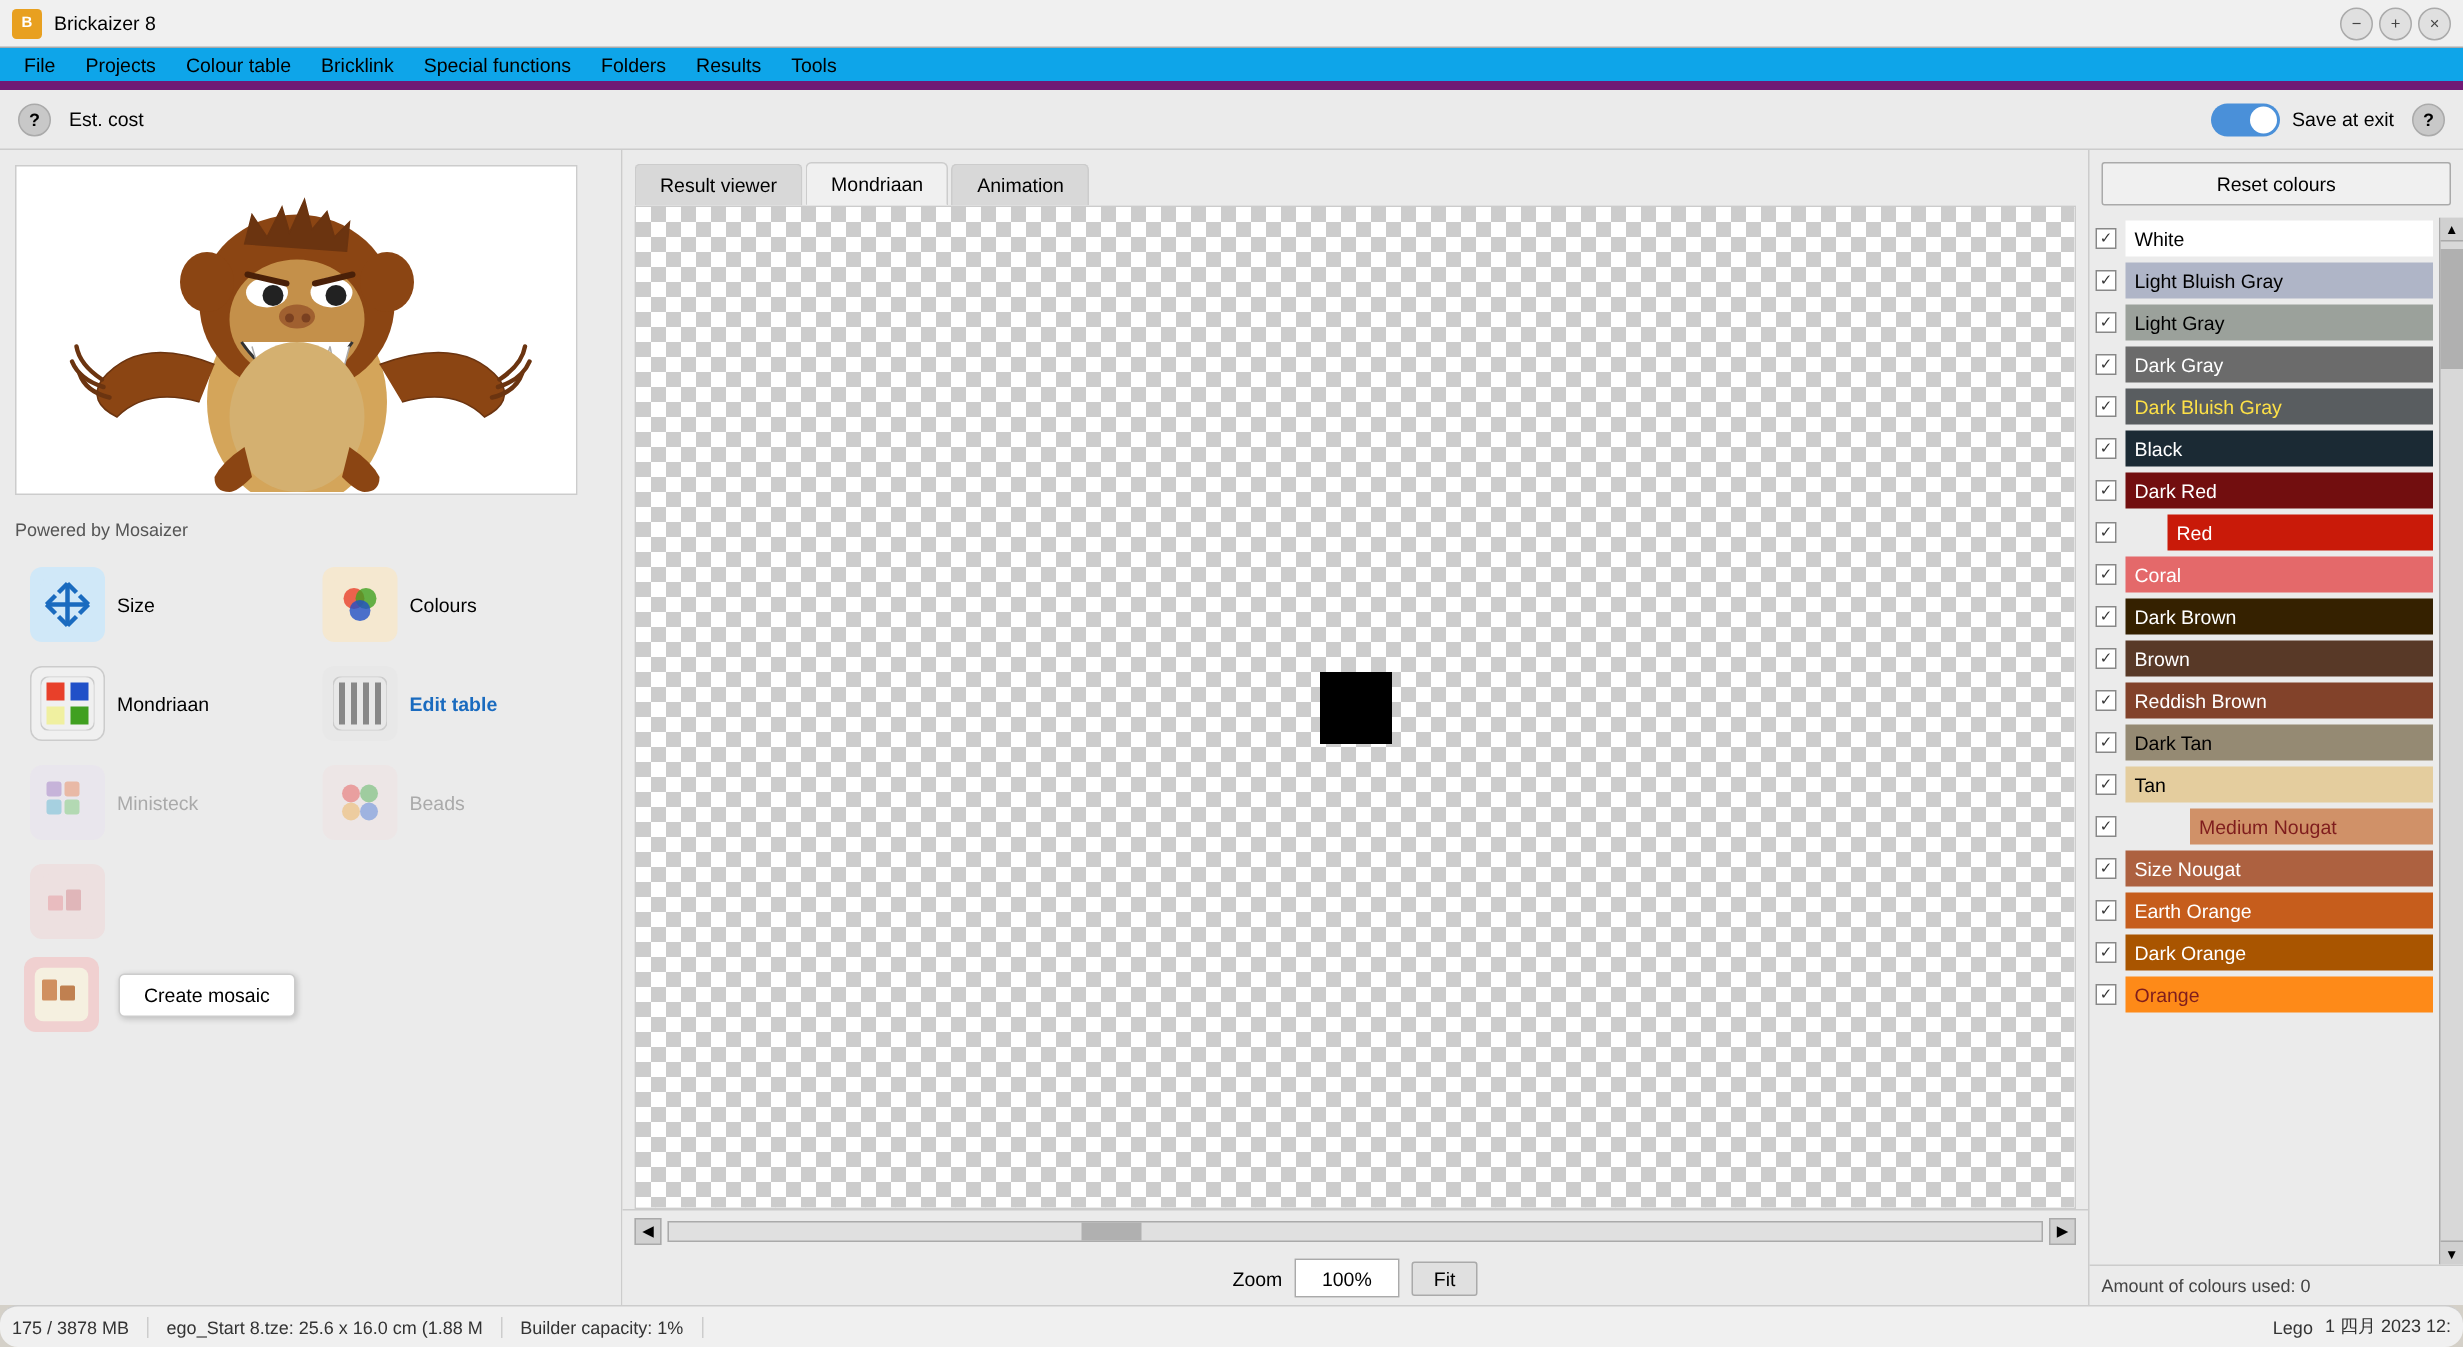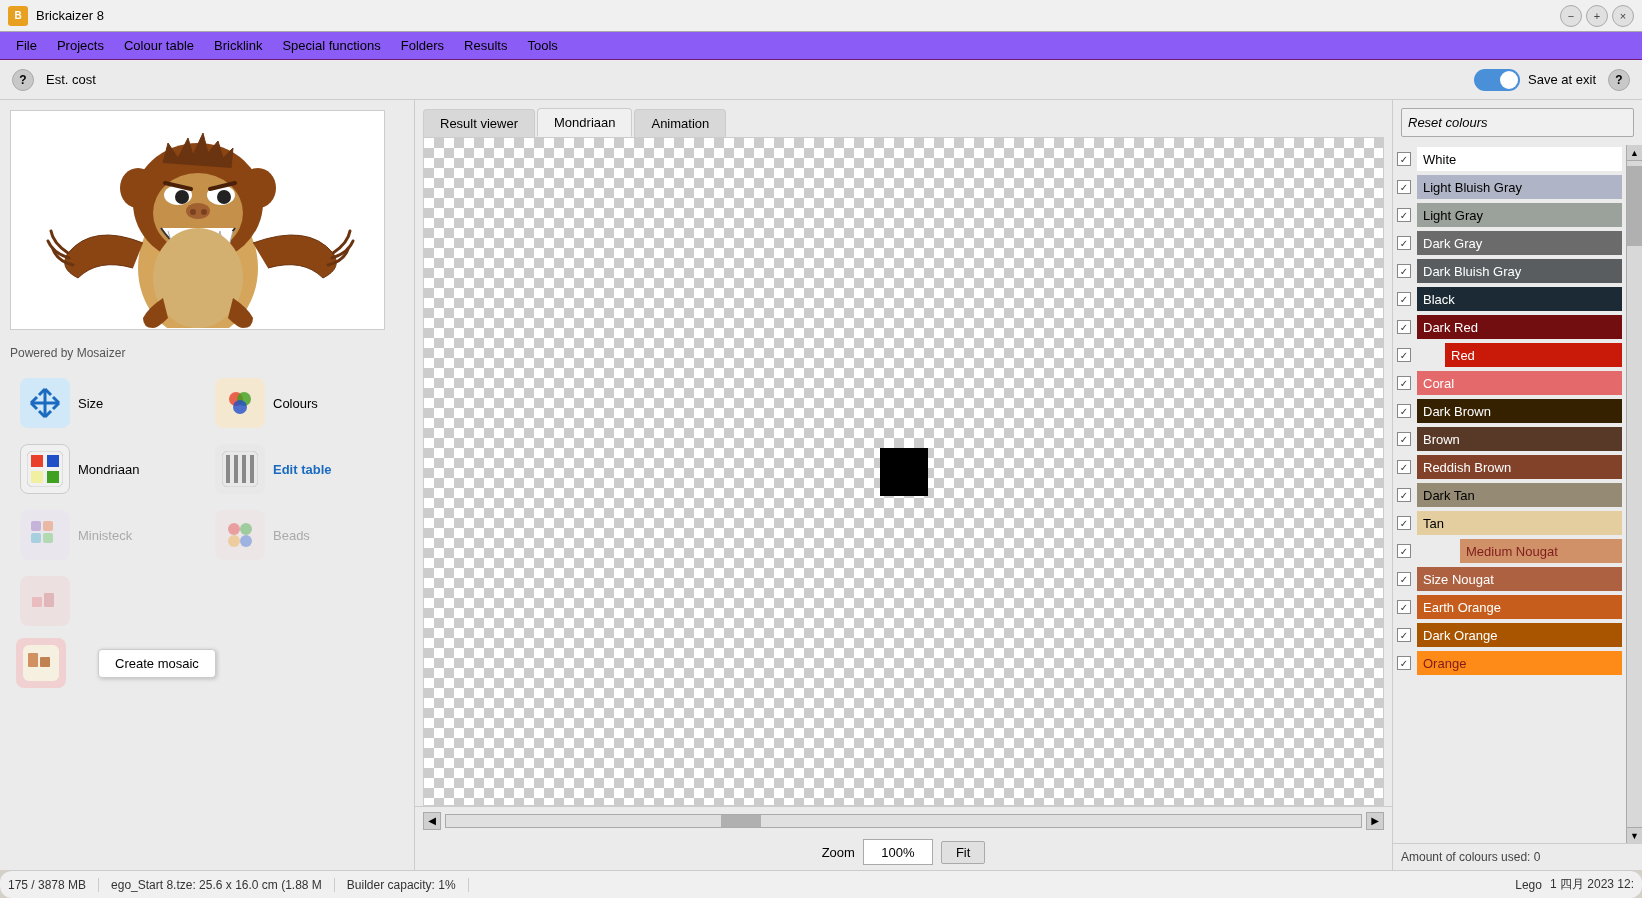--- a/index.html
+++ b/index.html
@@ -42,26 +42,26 @@
       width: 22px; height: 22px;
       border: 1px solid #aaa;
       background: #e0e0e0;
       border-radius: 50%;
       display: flex; align-items: center; justify-content: center;
       font-size: 11px; cursor: pointer;
       color: #444;
     }
     
     #menubar {
-      background: #8b5cf6;
+      background: #0ea5e9;
       height: 28px;
       display: flex;
       align-items: center;
       padding: 0 8px;
-      border-bottom: 1px solid #701a75;
+      border-bottom: 6px solid #701a75;
       flex-shrink: 0;
       gap: 4px;
     }
     .menu-item {
       padding: 2px 8px;
       cursor: pointer;
       border-radius: 3px;
     }
     
     #toolbar {
@@ -170,21 +170,21 @@
     
     .create-mosaic-btn {
       background: white;
       border: 1px solid #ccc;
       border-radius: 4px;
       padding: 6px 16px;
       cursor: pointer;
       font-size: 13px;
       box-shadow: 1px 1px 4px rgba(0,0,0,0.2);
       position: relative;
-      margin-left: 32px;
+      margin-left: 13px;
     }
     
     #center-panel {
       flex: 1;
       display: flex;
       flex-direction: column;
       background: #ebebeb;
     }
     #tabs-row {
       display: flex;
@@ -300,22 +300,22 @@
       flex-direction: column;
       flex-shrink: 0;
     }
     #reset-colours-btn {
       margin: 8px;
       padding: 6px;
       background: #f0f0f0;
       border: 1px solid #aaa;
       cursor: pointer;
       font-size: 13px;
+      text-align: center;
       border-radius: 2px;
-      font-style: italic;
     }
     #colour-list-container {
       flex: 1;
       overflow: hidden;
       position: relative;
     }
     #colour-list {
       list-style: none;
       overflow-y: auto;
       height: 100%;
@@ -665,21 +665,21 @@
           <li class="colour-row" style="padding-right: 20px;">
             <div class="colour-checkbox checked"></div>
             <div class="colour-swatch" style="background-color: rgb(155, 161, 155); color: rgb(0, 0, 0);">Light Gray</div>
           </li>
           <li class="colour-row" style="padding-right: 20px;">
             <div class="colour-checkbox checked"></div>
             <div class="colour-swatch" style="background-color: rgb(107, 107, 107); color: rgb(255, 255, 255);">Dark Gray</div>
           </li>
           <li class="colour-row" style="padding-right: 20px;">
             <div class="colour-checkbox checked"></div>
-            <div class="colour-swatch" style="background-color: rgb(89, 93, 96); color: #ffffff;">Dark Bluish Gray</div>
+            <div class="colour-swatch" style="background-color: rgb(89, 93, 96); color: #fde047;">Dark Bluish Gray</div>
           </li>
           <li class="colour-row" style="padding-right: 20px;">
             <div class="colour-checkbox checked"></div>
             <div class="colour-swatch" style="background-color: rgb(27, 42, 52); color: rgb(255, 255, 255);">Black</div>
           </li>
           <li class="colour-row" style="padding-right: 20px;">
             <div class="colour-checkbox checked"></div>
             <div class="colour-swatch" style="background-color: rgb(114, 14, 15); color: rgb(255, 255, 255);">Dark Red</div>
           </li>
           <li class="colour-row" style="padding-right: 20px; gap: 28px;">

